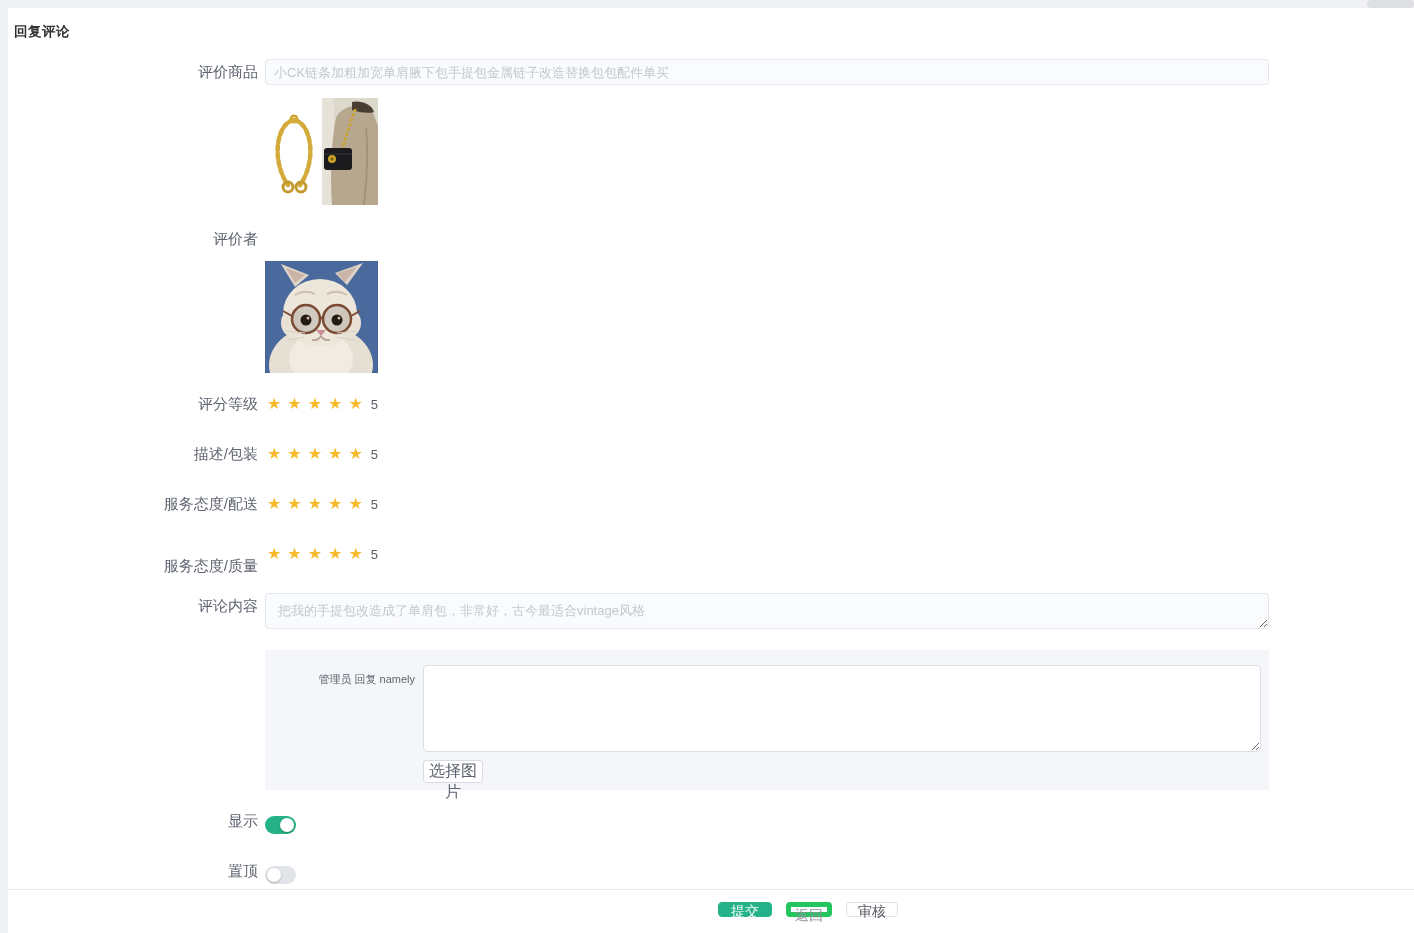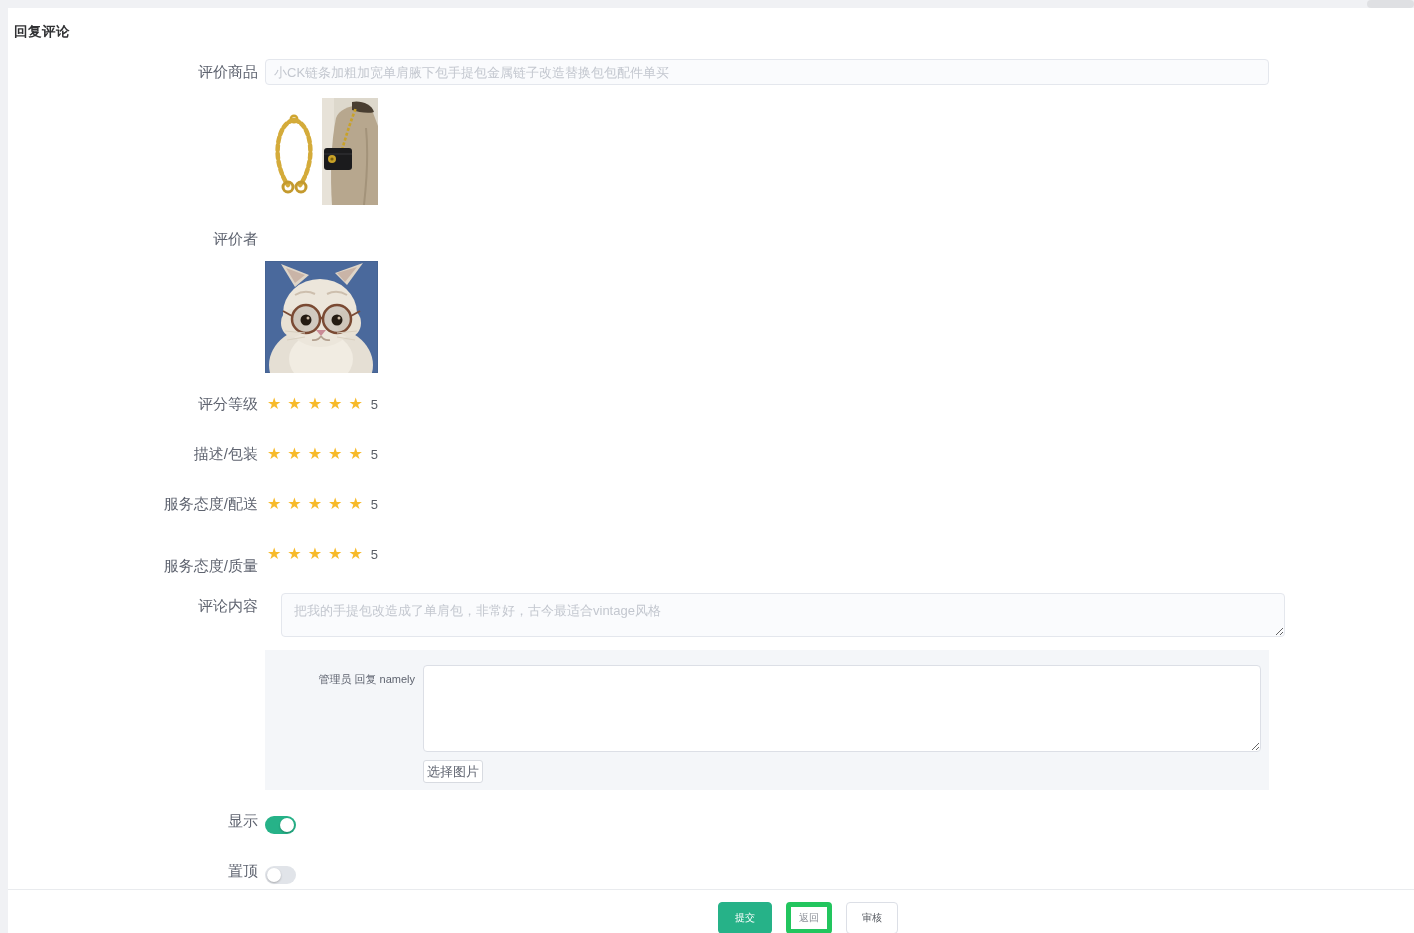--- a/index.html
+++ b/index.html
@@ -52,38 +52,38 @@
   }
   .reply-textarea {
     position: absolute; left: 158px; top: 15px; width: 838px; height: 87px;
     background: #ffffff; border: 1px solid #dcdfe6; border-radius: 4px;
     resize: both; font-size: 13px; color: #303133; padding: 6px 10px;
     outline: none; font-family: inherit;
   }
   .choose-img-btn {
     position: absolute; left: 158px; top: 110px; width: 60px; height: 23px;
     background: #fff; border: 1px solid #d8dbe1; border-radius: 3px;
-    font-size: 13px; color: #5f6470; cursor: pointer; font-family: inherit;
+    font-size: 16px; color: #5f6470; cursor: pointer; font-family: inherit;
   }
 
   .switch { position: absolute; left: 257px; width: 31px; height: 18px; border-radius: 9px; cursor: pointer; }
   .switch.on  { background: #26b288; }
   .switch.off { background: #e1e4e9; }
   .switch .knob {
     position: absolute; top: 2px; width: 14px; height: 14px; border-radius: 50%;
     background: #fff; box-shadow: 0 1px 2px rgba(0,0,0,.25);
   }
   .switch.on .knob { right: 2px; }
   .switch.off .knob { left: 2px; }
 
   .footer {
     position: absolute; left: 8px; top: 889px; width: 1406px; height: 44px;
     background: #ffffff; border-top: 1px solid #e9ebee; z-index: 5;
   }
-  .btn { position: absolute; top: 12px; height: 32px; border-radius: 4px; font-size: 10px; cursor: pointer; font-family: inherit; }
+  .btn { position: absolute; top: 12px; height: 15px; border-radius: 4px; font-size: 14px; cursor: pointer; font-family: inherit; }
   .btn-submit { left: 710px; width: 54px; background: #26b288; border: 1px solid #26b288; color: #fff; }
   .btn-back   { left: 778px; width: 46px; background: #fff; border: 5px solid #22c55e; color: #8d9199; }
   .btn-audit  { left: 838px; width: 52px; background: #fff; border: 1px solid #dcdfe6; color: #53575e; }
 </style>
 </head>
 <body>
 
 <div class="page">
   <div class="scroll-thumb"></div>
 
@@ -172,21 +172,21 @@
       <span class="rate-val">5</span>
     </div>
 
     <div class="lbl" style="top:533px;margin-top:12px;">服务态度/质量</div>
     <div class="rate-row" style="top:533px;">
       <span class="stars"><span class="star-i">★</span><span class="star-i">★</span><span class="star-i">★</span><span class="star-i">★</span><span class="star-i">★</span></span>
       <span class="rate-val">5</span>
     </div>
 
     <div class="lbl" style="top:585px;">评论内容</div>
-    <textarea class="field" style="left: 273px; top: 585px; width: 1004px; height: 44px;" placeholder="把我的手提包改造成了单肩包，非常好，古今最适合vintage风格"></textarea>
+    <textarea class="field" style="left: 257px; top: 585px; width: 1004px; height: 36px;" placeholder="把我的手提包改造成了单肩包，非常好，古今最适合vintage风格"></textarea>
 
     <div class="reply-panel">
       <div class="reply-lbl">管理员 回复 namely</div>
       <textarea class="reply-textarea" style=""></textarea>
       <button class="choose-img-btn">选择图片</button>
     </div>
 
     <div class="lbl" style="top:804px; height:18px; line-height:18px;">显示</div>
     <div class="switch on" style="top:808px;">
       <div class="knob"></div>

